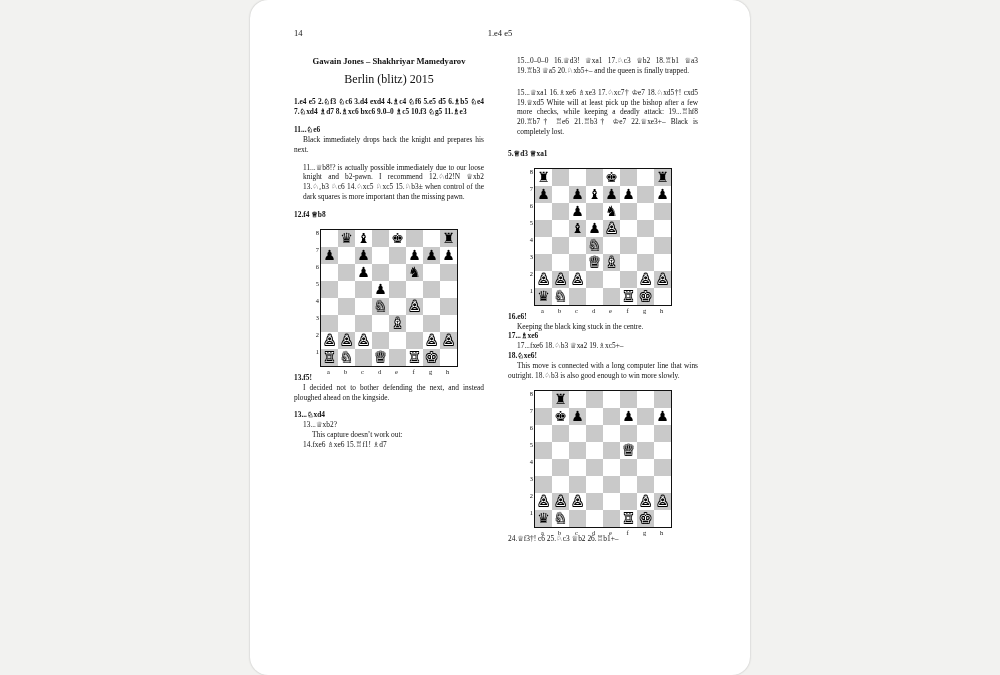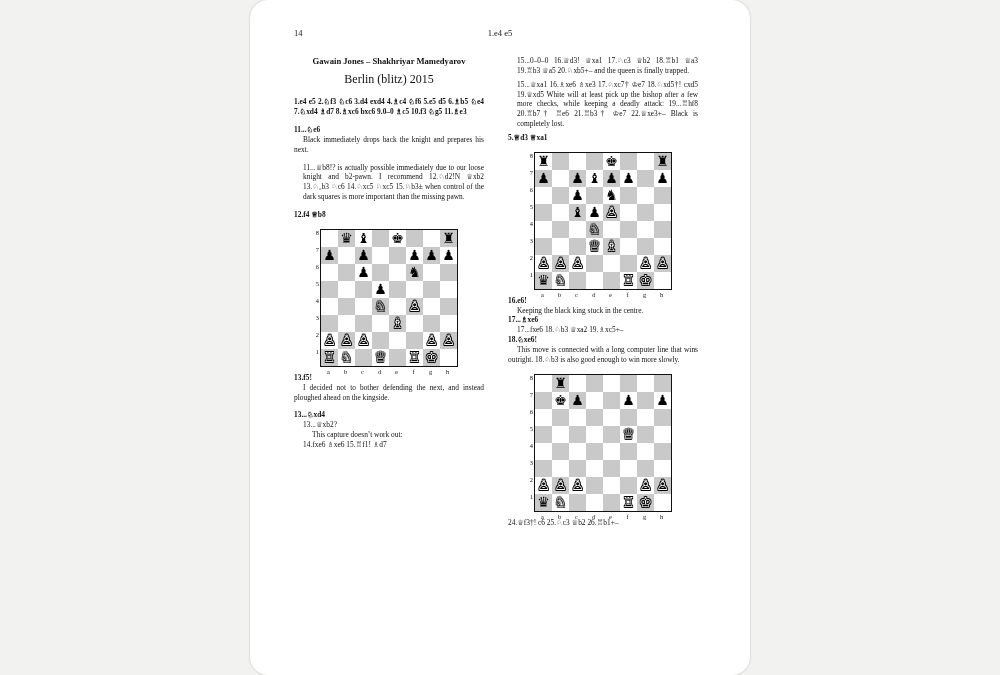--- a/index.html
+++ b/index.html
@@ -46,21 +46,21 @@
     margin-bottom:5px;
   }
   .gsub{
     text-align:center;
     font-size:12px;
     margin-bottom:9px;
   }
   p{margin:0 0 0 0;}
   p.ind{text-indent:9px;}
   p.gap{margin-top:8px;}
-  p.gap-s{margin-top:4px;}
+  p.gap-s{margin-top:12px;}
   .bold{font-weight:bold;}
   .movehead{font-weight:bold;}
   .sub{ margin-left:9px; }
 
   
   .board-wrap{
     margin:9px 0 6px 0;
     display:flex;
     justify-content:center;
   }

